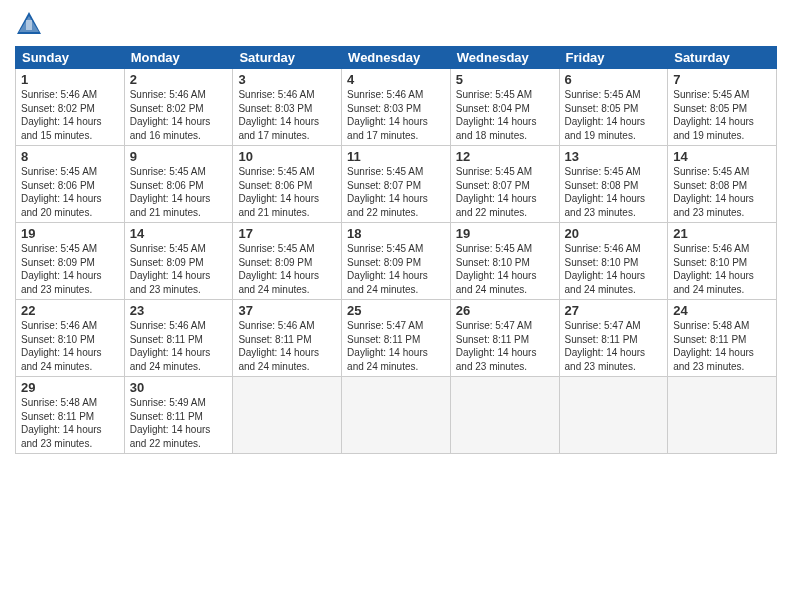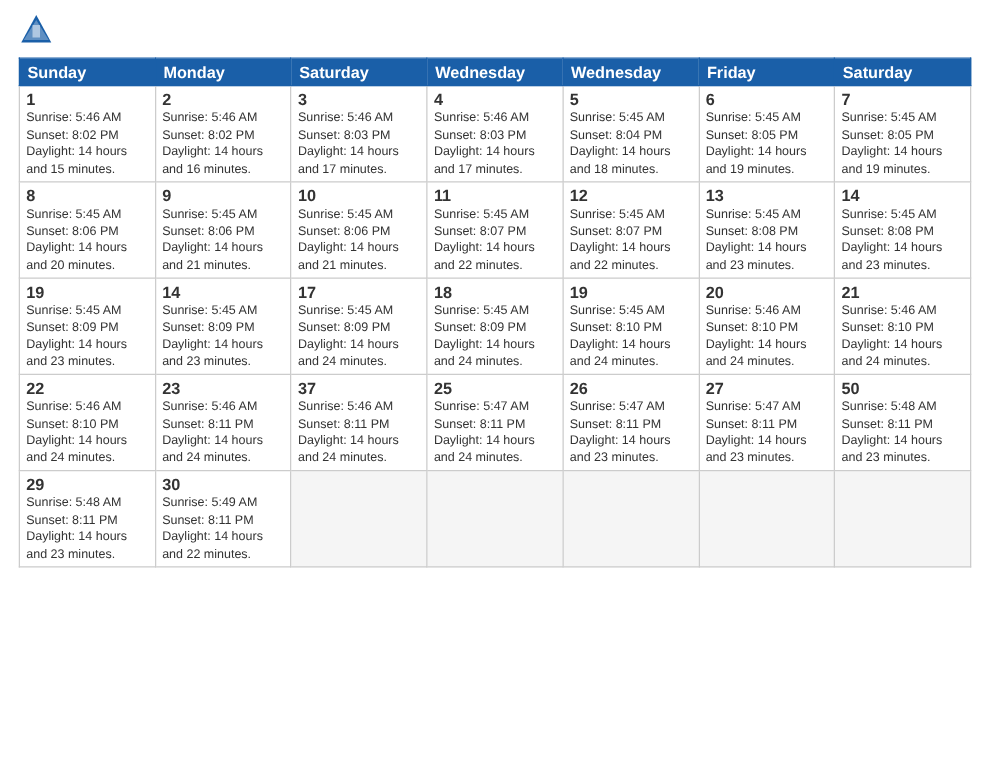--- a/index.html
+++ b/index.html
@@ -238,21 +238,21 @@
           </td>
           <td>
             <span class="day-num">26</span>
             <div class="day-info">Sunrise: 5:47 AM<br>Sunset: 8:11 PM<br>Daylight: 14 hours<br>and 23 minutes.</div>
           </td>
           <td>
             <span class="day-num">27</span>
             <div class="day-info">Sunrise: 5:47 AM<br>Sunset: 8:11 PM<br>Daylight: 14 hours<br>and 23 minutes.</div>
           </td>
           <td>
-            <span class="day-num">50</span>
+            <span class="day-num">24</span>
             <div class="day-info">Sunrise: 5:48 AM<br>Sunset: 8:11 PM<br>Daylight: 14 hours<br>and 23 minutes.</div>
           </td>
         </tr>
         <tr>
           <td>
             <span class="day-num">29</span>
             <div class="day-info">Sunrise: 5:48 AM<br>Sunset: 8:11 PM<br>Daylight: 14 hours<br>and 23 minutes.</div>
           </td>
           <td>
             <span class="day-num">30</span>

